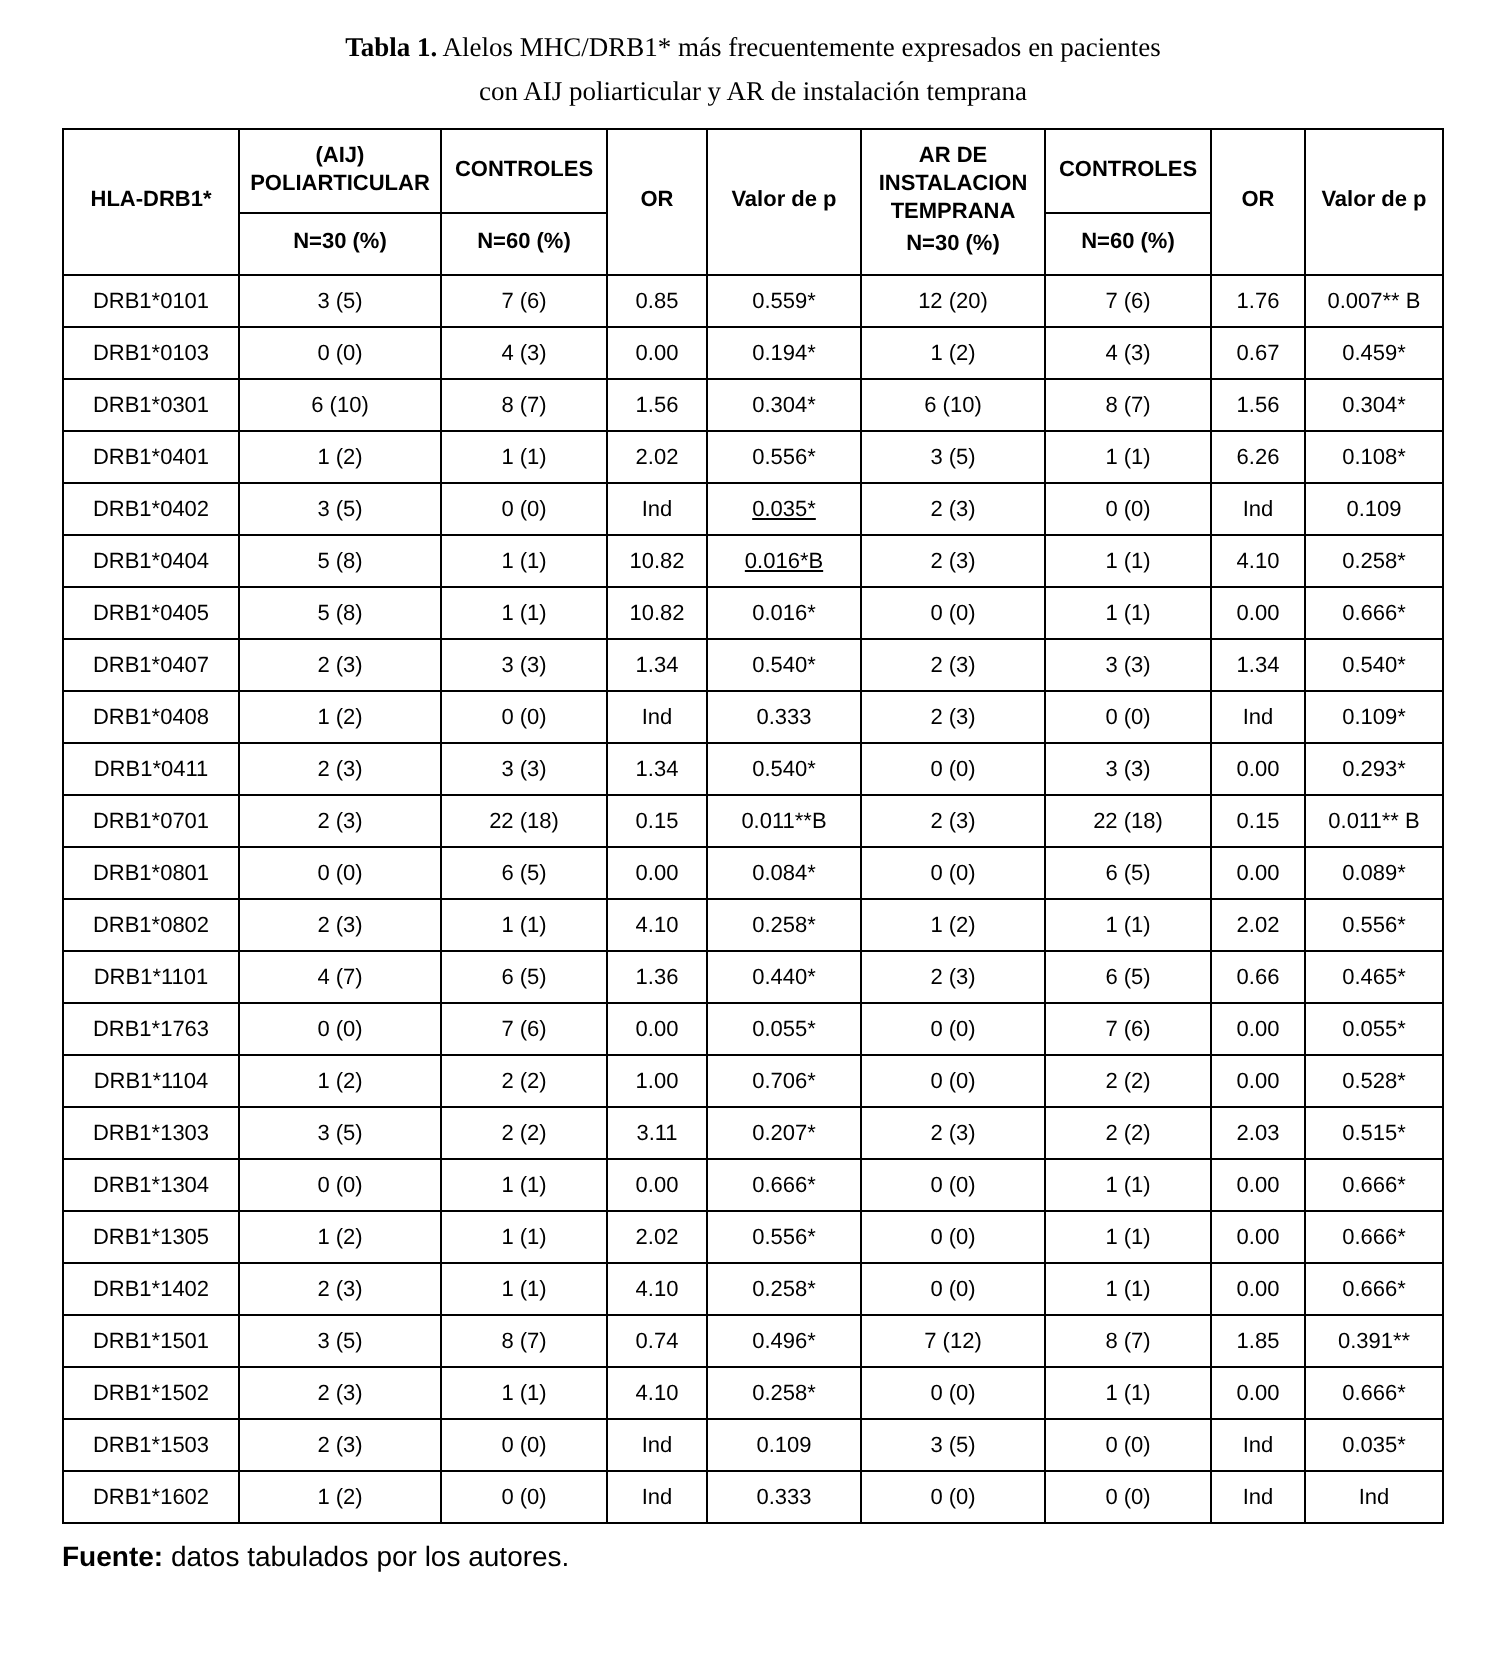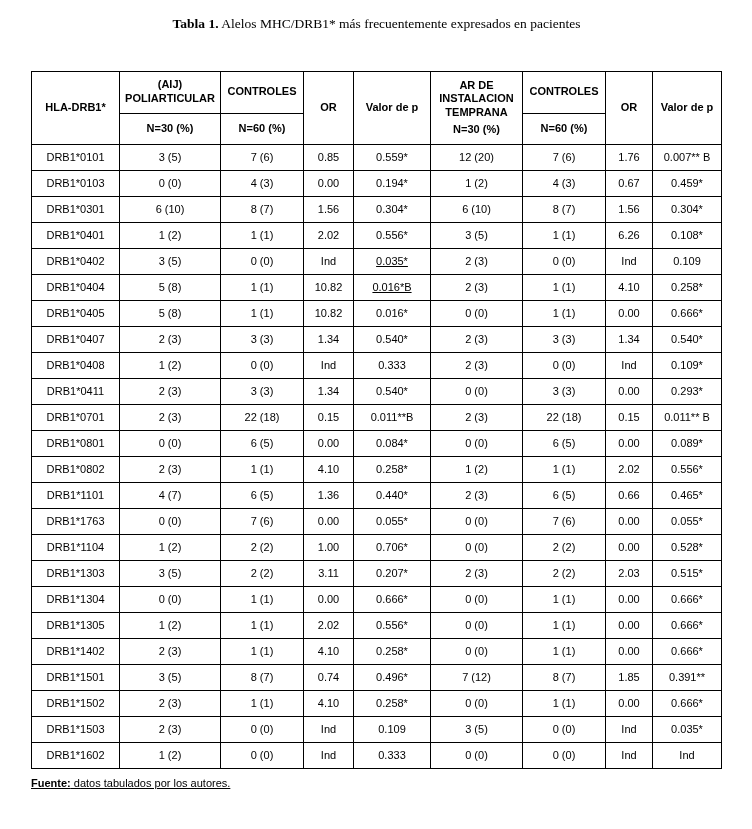--- a/index.html
+++ b/index.html
@@ -11,21 +11,21 @@
     color: #000000;
     overflow: hidden;
   }
   .page { padding: 13px 30px 0 31px; }
 
   .title-block {
     text-align: center;
     font-family: "Liberation Serif", serif;
     font-size: 13.5px;
     line-height: 1.6;
-    margin-bottom: 36px;
+    margin-bottom: 8px;
   }
   .title-block b { font-weight: bold; }
 
   table {
     border-collapse: collapse;
     table-layout: fixed;
     width: 690px;
   }
   th, td {
     border: 1px solid #000000;
@@ -44,34 +44,34 @@
   td {
     height: 26px;
     padding: 1px 2px;
     font-weight: normal;
   }
   td.u { text-decoration: underline; }
   .ar-n { margin-top: 3px; }
 
   .footer-block {
     margin-top: 7px;
-    font-size: 11px;
+    font-size: 14px;
     line-height: 1.3;
     width: 690px;
-    text-decoration: underline;
   }
   .footer-block b { font-weight: bold; }
 </style>
 </head>
 <body>
 
 <div class="page">
 
   <div class="title-block">
     <div><b>Tabla 1.</b><span> Alelos MHC/DRB1* más frecuentemente expresados en pacientes</span></div>
+    <div>con AIJ poliarticular y AR de instalación temprana</div>
   </div>
 
   <table>
     <colgroup>
       <col style="width:88px">
       <col style="width:101px">
       <col style="width:83px">
       <col style="width:50px">
       <col style="width:77px">
       <col style="width:92px">

